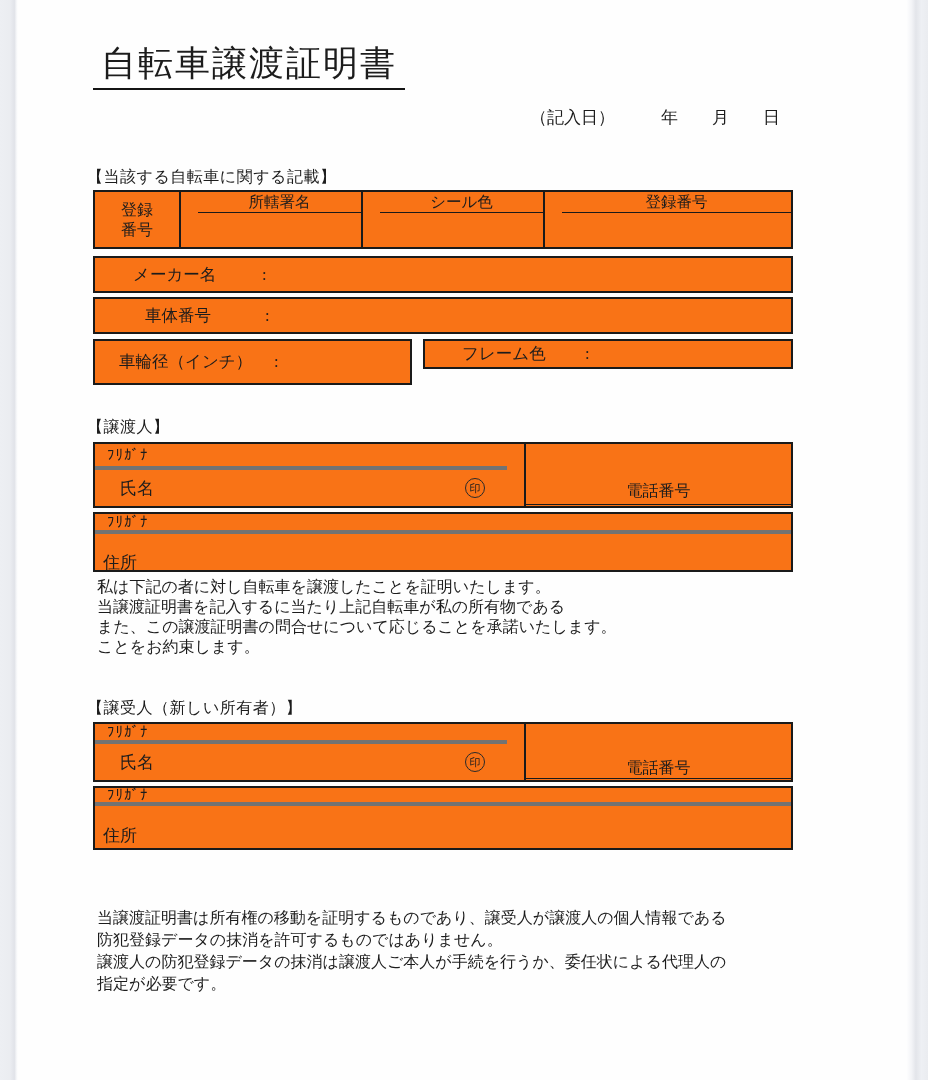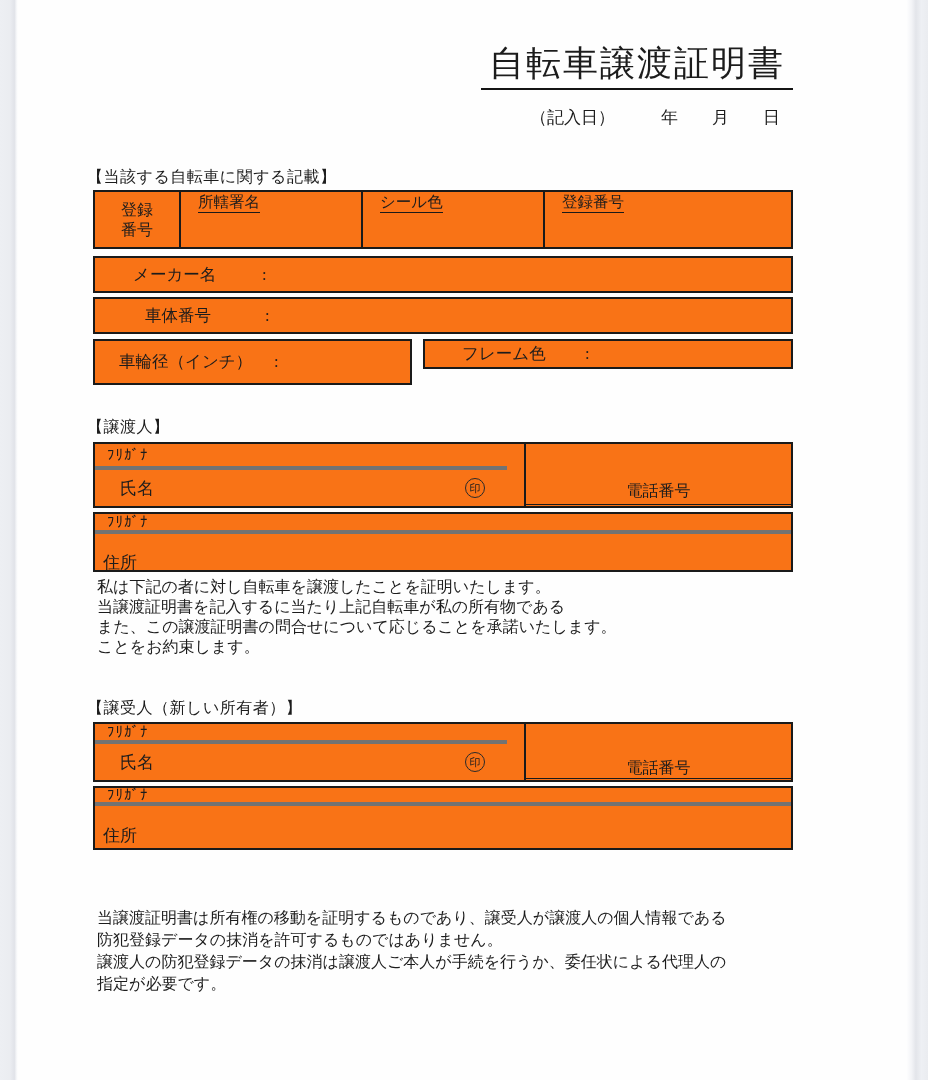--- a/index.html
+++ b/index.html
@@ -5,36 +5,36 @@
   html,body{margin:0;padding:0;background:#ffffff;}
   .page{
     position:relative;width:928px;height:1080px;background:#fefefe;overflow:hidden;
     font-family:"Liberation Serif","DejaVu Serif",serif;color:#1c1c1c;
   }
   .edge-left{position:absolute;left:0;top:0;width:18px;height:1080px;
     background:linear-gradient(90deg,#edeff3 0%,#ebedf1 55%,#e1e3e9 80%,#f6f7f9 92%,#ffffff 100%);}
   .edge-right{position:absolute;left:906px;top:0;width:22px;height:1080px;
     background:linear-gradient(90deg,#ffffff 0%,#f3f4f7 25%,#e3e5ea 45%,#eef0f4 70%,#eaecf0 100%);}
 
-  .title-wrap{position:absolute;left:93px;top:40px;width:700px;text-align:right;}
+  .title-wrap{position:absolute;left:93px;top:40px;width:700px;text-align:left;}
   .title{display:inline-block;font-size:35px;letter-spacing:2px;
     border-bottom:2.5px solid #141414;padding:0 8px 1px 8px;}
 
   .date-row{position:absolute;left:0;top:106px;width:928px;height:24px;font-size:17px;}
   .date-row span{position:absolute;top:0;}
 
   .sec-heading{position:absolute;font-size:16px;letter-spacing:0.5px;text-align:right;}
 
   .box{position:absolute;background:#f97316;border:2px solid #1a1a1a;box-sizing:border-box;gap:17px;}
 
   
   .regtable{display:flex;}
   .reg-label{flex:0 0 84px;border-right:2px solid #1a1a1a;display:flex;flex-direction:column;
     align-items:center;justify-content:center;font-size:16px;line-height:20px;}
-  .reg-col{display:flex;box-sizing:border-box;}
+  .reg-col{display:flex;flex-direction:column;box-sizing:border-box;}
   .reg-col.c1,.reg-col.c2{flex:0 0 165px;border-right:2px solid #1a1a1a;}
   .reg-col.c3{flex:1;}
   .reg-col .hd{height:21px;border-bottom:1px solid #1a1a1a;text-align:center;
     font-size:15.5px;line-height:20px;box-sizing:border-box;}
   .reg-col .fill{flex:1;}
 
   .labelrow{display:flex;align-items:center;font-size:16.5px;}
   .labelrow .lbl{position:absolute;}
   .labelrow .colon{position:absolute;font-size:16.5px;}
 

